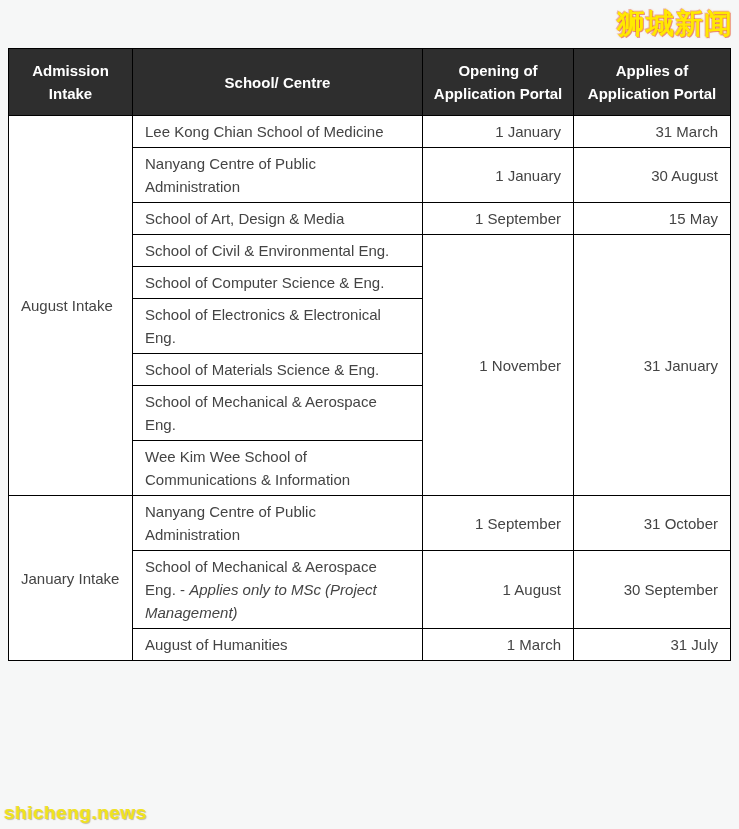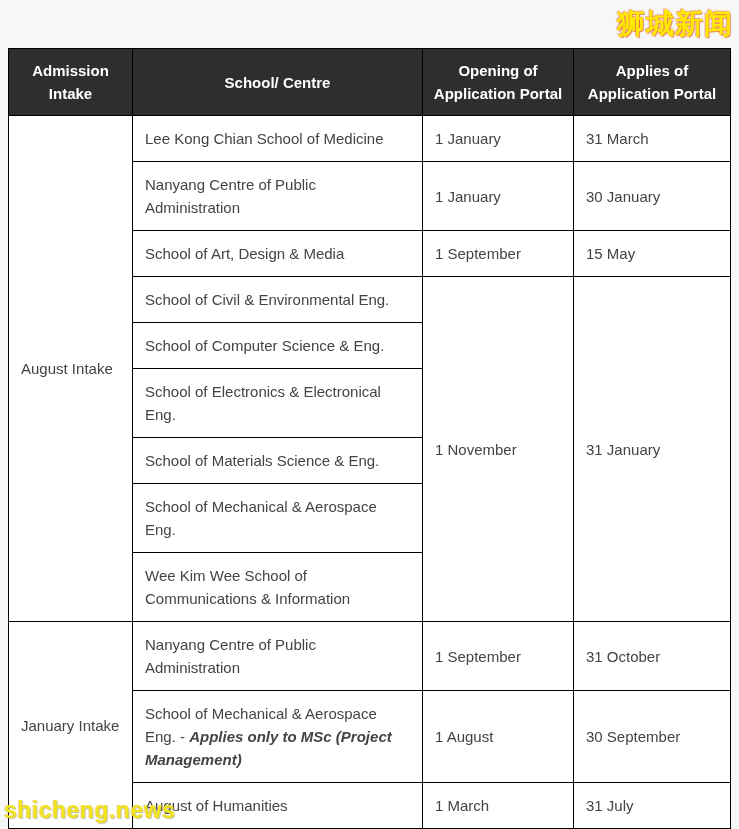--- a/index.html
+++ b/index.html
@@ -30,21 +30,21 @@
       1px 1px 0 rgba(225, 70, 30, 0.55),
       -1px -1px 0 rgba(225, 70, 30, 0.35),
       0 0 2px rgba(240, 120, 60, 0.6);
     letter-spacing: 1px;
     z-index: 6;
   }
   .watermark {
     position: absolute;
     left: 4px;
     bottom: 5px;
-    font-size: 23px;
+    font-size: 19px;
     font-weight: bold;
     color: #f0e41c;
     text-shadow:
       1px 1px 1px rgba(150, 140, 90, 0.55),
       -1px 0 0 rgba(230, 150, 60, 0.35);
     letter-spacing: 0.5px;
     z-index: 6;
   }
   table.programmes {
     position: absolute;
@@ -66,27 +66,27 @@
     font-weight: bold;
     line-height: 23px;
     padding: 10px 8px;
     text-align: center;
     vertical-align: middle;
   }
   table.programmes td {
     font-size: 15px;
     line-height: 23px;
     color: #444444;
-    padding: 11px 12px;
+    padding: 4px 12px;
     vertical-align: middle;
     background: #ffffff;
   }
-  td.center { text-align: left; }
+  td.center { text-align: right; }
   td.gray { background: #f4f4f4; }
-  .bold-italic { font-weight: bold; font-style: italic; text-align: right; }
+  .bold-italic { font-weight: normal; font-style: italic; text-align: right; }
 </style>
 </head>
 <body>
 
 <div class="page">
 
   <div class="brand">狮城新闻</div>
 
   <table class="programmes">
     <colgroup>
@@ -106,21 +106,21 @@
     <tbody>
       <tr>
         <td rowspan="9">August Intake</td>
         <td>Lee Kong Chian School of Medicine</td>
         <td class="center">1 January</td>
         <td class="center">31 March</td>
       </tr>
       <tr>
         <td class="gray">Nanyang Centre of Public Administration</td>
         <td class="center gray">1 January</td>
-        <td class="center gray">30 January</td>
+        <td class="center gray">30 August</td>
       </tr>
       <tr>
         <td>School of Art, Design &amp; Media</td>
         <td class="center">1 September</td>
         <td class="center">15 May</td>
       </tr>
       <tr>
         <td class="gray">School of Civil &amp; Environmental Eng.</td>
         <td rowspan="6" class="center gray">1 November</td>
         <td rowspan="6" class="center gray">31 January</td>

